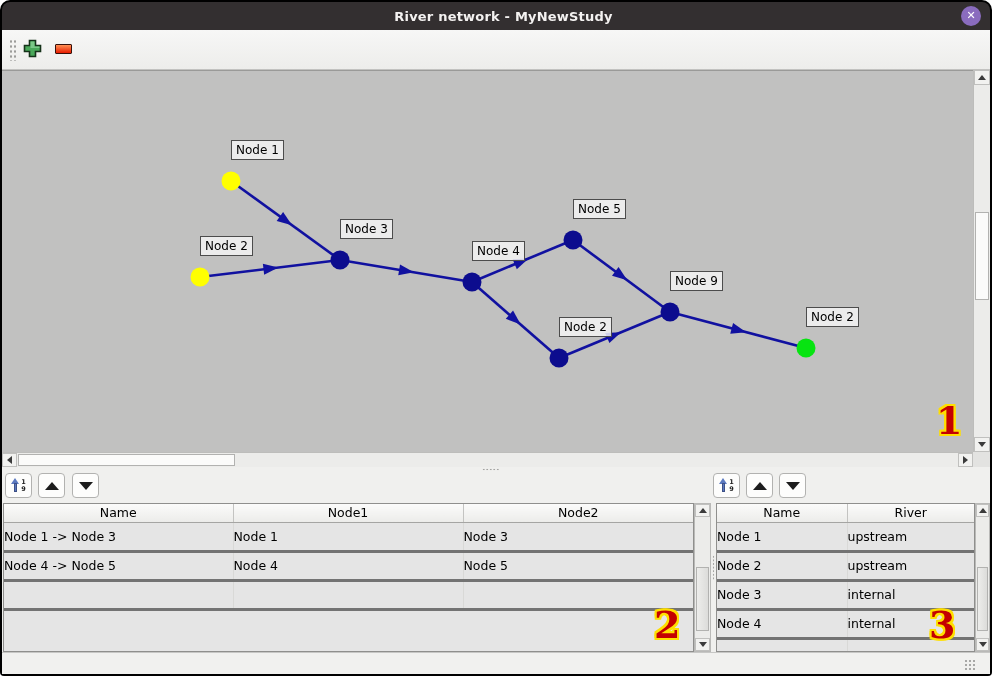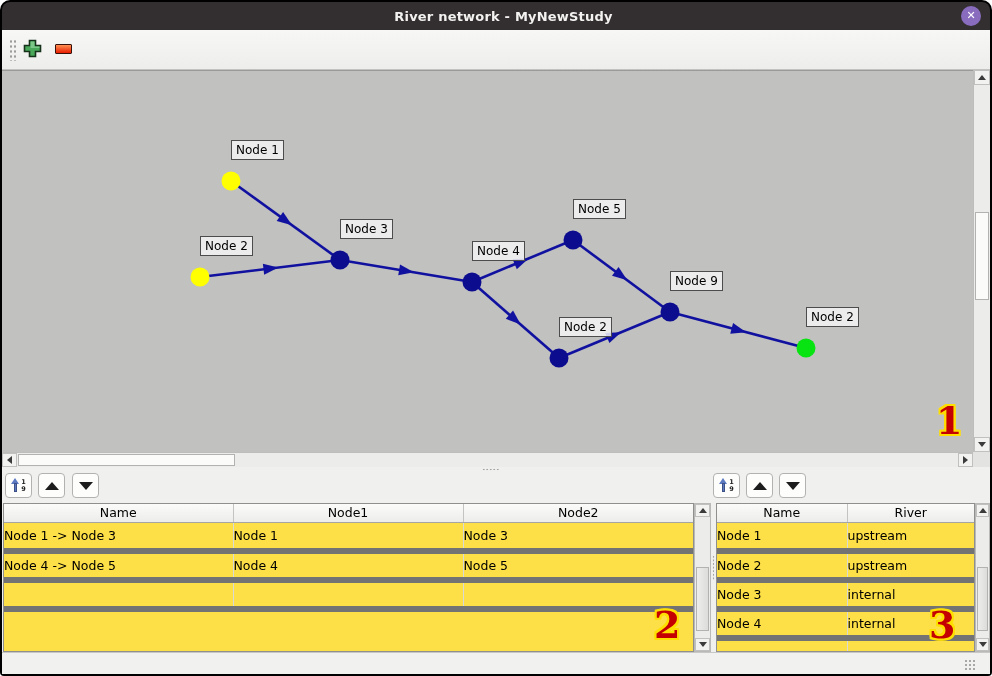--- a/index.html
+++ b/index.html
@@ -60,27 +60,27 @@
     border:1px solid #b2b2b0;border-radius:4px;display:flex;align-items:center;justify-content:center;}
   .sort-inner{display:flex;align-items:center;gap:1px;}
   .sort-arrow{position:relative;width:9px;height:15px;}
   .sort-arrow .stem{position:absolute;left:3px;top:5px;width:3px;height:9px;background:#5b79c0;border:1px solid #3d5086;}
   .sort-arrow .head{position:absolute;left:0;top:0;width:0;height:0;
     border-left:4.5px solid transparent;border-right:4.5px solid transparent;border-bottom:6px solid #5b79c0;}
   .sort-digits{display:flex;flex-direction:column;font-size:6.5px;line-height:6.5px;color:#222;font-weight:bold;}
 
   
   .tables-bg{left:2px;top:500px;width:988px;height:152px;background:#f0f0ee;}
-  .data-table-wrap{position:absolute;background:#fde047;border:1px solid #8f8f8d;overflow:hidden;}
+  .data-table-wrap{position:absolute;background:#e5e5e5;border:1px solid #8f8f8d;overflow:hidden;}
   table.data{border-collapse:collapse;table-layout:fixed;font-size:12.5px;color:#000;width:100%;}
   table.data th{font-weight:normal;height:18px;background:linear-gradient(#fbfbfa,#ececea);
     border-right:1px solid #c3c3c1;border-bottom:1px solid #a5a5a3;text-align:center;padding:0 2px;
     overflow:hidden;white-space:nowrap;}
   table.data th:last-child{border-right:none;}
-  table.data td{height:29px;border-right:1px solid #d9d9d7;border-bottom:6px solid #737373;
+  table.data td{height:29px;border-right:1px solid #d9d9d7;border-bottom:3px solid #737373;
     padding:0 0 0 0;overflow:hidden;white-space:nowrap;}
   table.data td:last-child{border-right:none;}
   #links-table-wrap{left:3px;top:503px;width:691px;height:149px;}
   #links-table col:nth-child(1){width:229px;} #links-table col:nth-child(2){width:230px;}
   #nodes-table-wrap{left:716px;top:503px;width:259px;height:149px;}
   #nodes-table col:nth-child(1){width:130px;}
   .table-vsb{width:17px;height:149px;border:1px solid #b9b9b7;}
   .table-splitter{left:711px;top:503px;width:5px;height:149px;background:#f0f0ee;}
   .vgrip{position:absolute;left:1px;top:52px;width:3px;height:26px;
     background-image:radial-gradient(circle,#a4a4a2 0.9px,transparent 1.1px);background-size:3px 3.6px;}

